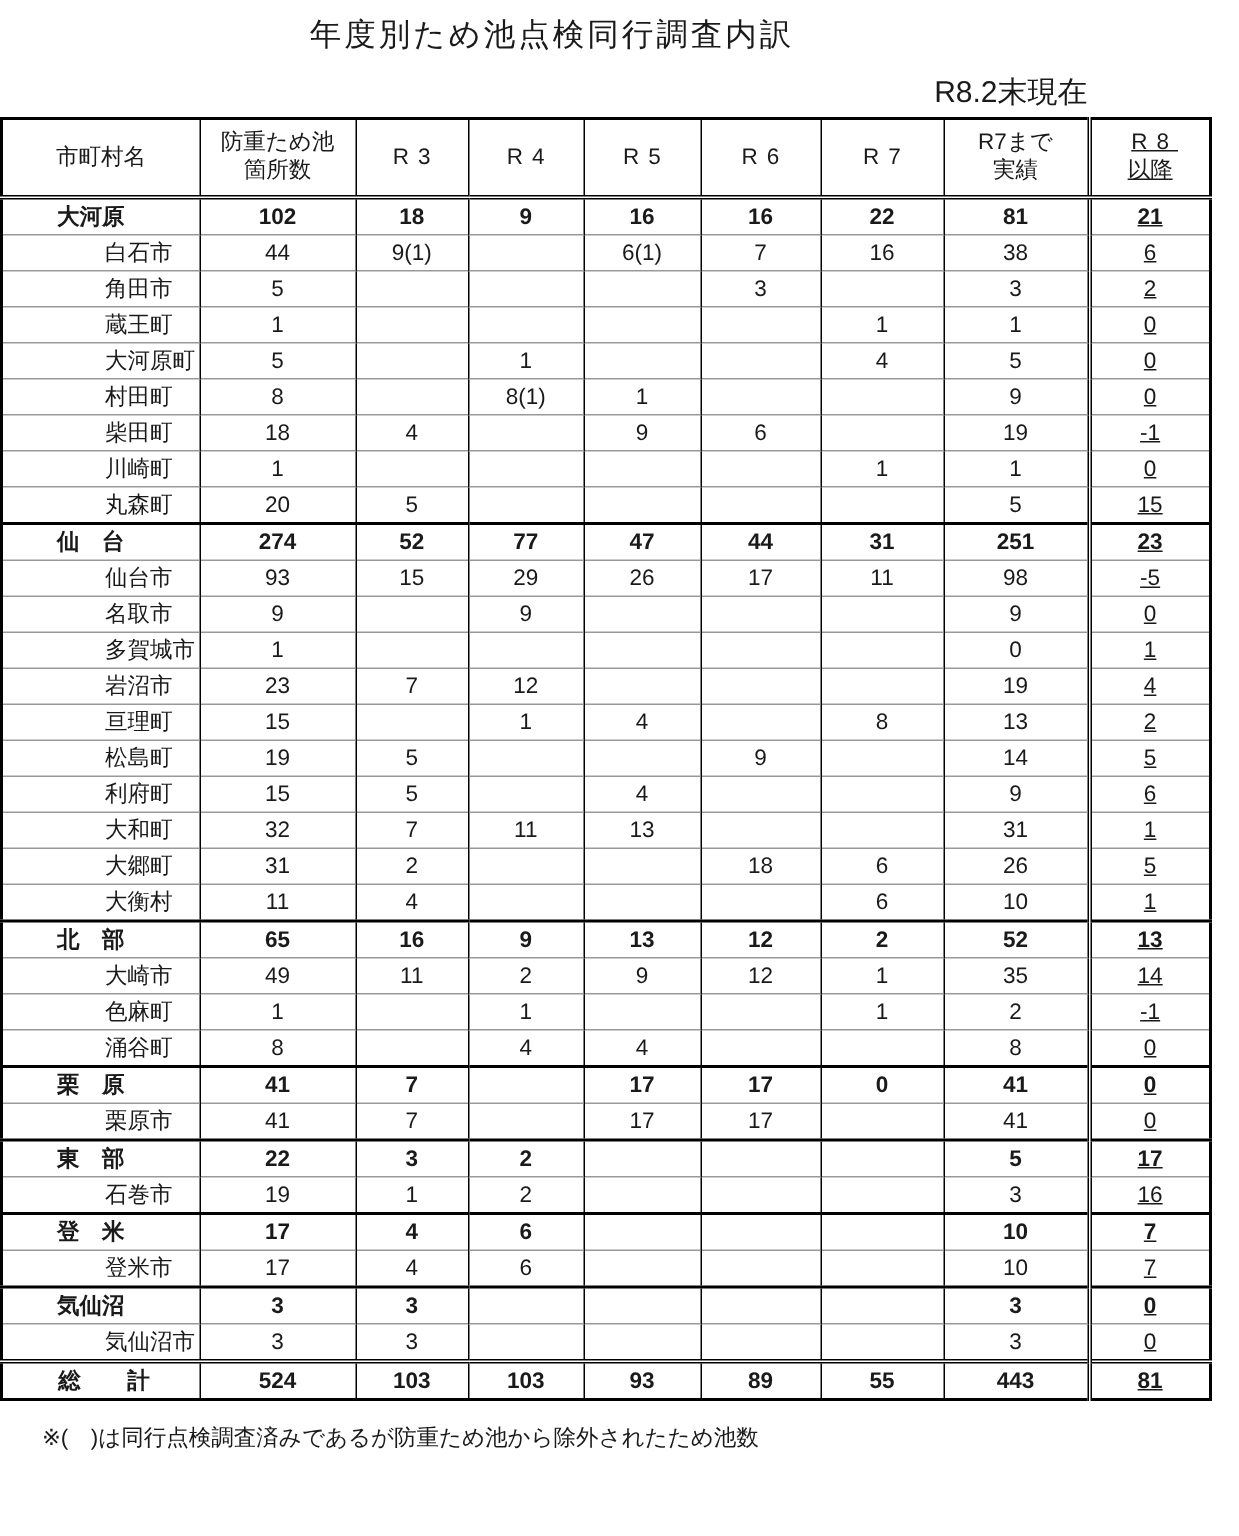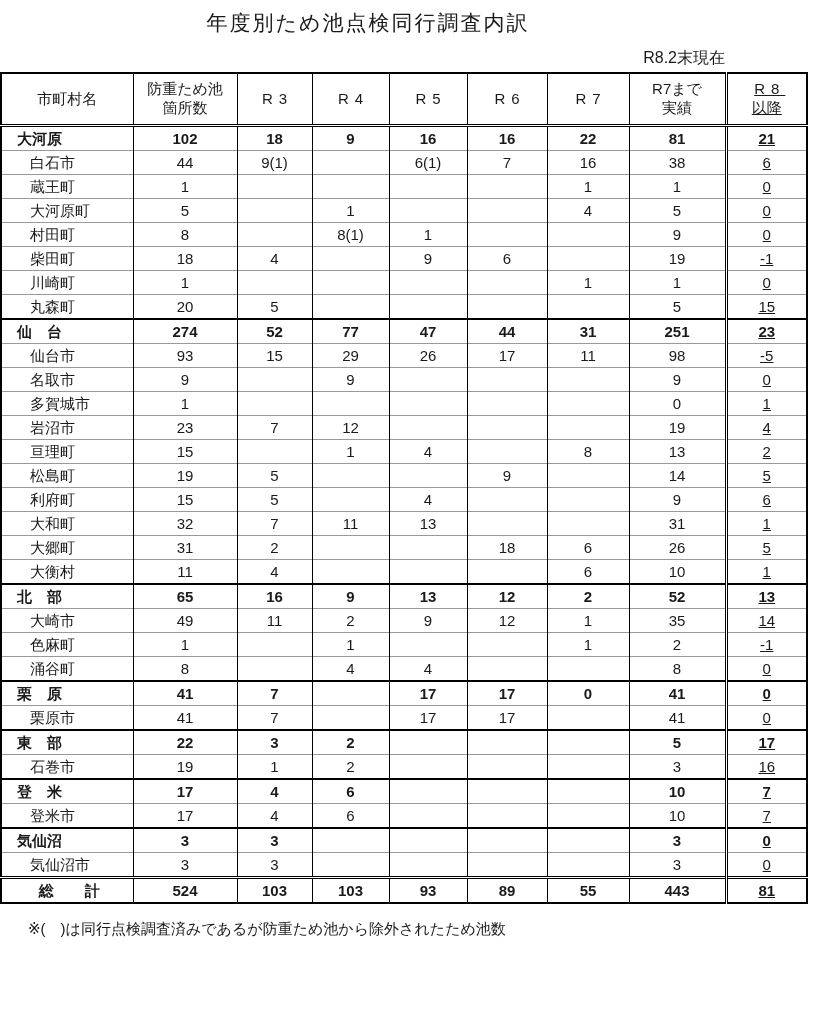--- a/index.html
+++ b/index.html
@@ -7,21 +7,21 @@
     width:826px;height:1024px;overflow:hidden;
     font-family:"Liberation Sans","DejaVu Sans",sans-serif;
     color:#1a1a1a;
   }
   .page{position:relative;width:736px;height:1024px;}
   .title{
     text-align:center;font-size:21px;font-weight:normal;
     letter-spacing:2px;padding-top:9px;margin:0;
   }
   .asof{
-    text-align:right;font-size:16px;
+    text-align:right;font-size:20px;
     margin:11px 11px 3px 0;
   }
   table.tbl{
     border-collapse:collapse;table-layout:fixed;
     width:806px;
     border:2px solid #000;
   }
   .tbl th,.tbl td{
     padding:0;font-size:15px;font-weight:normal;
     overflow:hidden;white-space:pre-line;
@@ -44,23 +44,23 @@
   .tbl thead th{
     height:50px;vertical-align:middle;text-align:center;
     line-height:1.25;border-bottom:3px double #000;
   }
   .sp{letter-spacing:6px;text-indent:6px;}
   
   .tbl tbody td{
     height:23px;line-height:23px;text-align:center;
     border-top:1px solid #999;
   }
-  .tbl td.name{text-align:left;padding-left:28px;}
+  .tbl td.name{text-align:left;padding-left:68px;}
   tr.g td{font-weight:bold;border-top:2px solid #000;}
-  tr.g td.name{padding-left:15px;}
+  tr.g td.name{padding-left:36px;}
   tr.t td{font-weight:bold;border-top:3px double #000;}
   tr.t td.name{text-align:center;padding-left:4px;letter-spacing:8px;text-indent:8px;}
   .notes{margin:13px 0 0 28px;}
   .note{font-size:15px;line-height:1.55;}
 </style>
 </head>
 <body>
 
 <div class="page">
 
@@ -110,20 +110,31 @@
           <td class="num">44</td>
           <td class="num">9(1)</td>
           <td class="num"></td>
           <td class="num">6(1)</td>
           <td class="num">7</td>
           <td class="num">16</td>
           <td class="num">38</td>
           <td class="num">6</td>
         </tr>
         <tr>
+          <td class="name">角田市</td>
+          <td class="num">5</td>
+          <td class="num"></td>
+          <td class="num"></td>
+          <td class="num"></td>
+          <td class="num">3</td>
+          <td class="num"></td>
+          <td class="num">3</td>
+          <td class="num">2</td>
+        </tr>
+        <tr>
           <td class="name">蔵王町</td>
           <td class="num">1</td>
           <td class="num"></td>
           <td class="num"></td>
           <td class="num"></td>
           <td class="num"></td>
           <td class="num">1</td>
           <td class="num">1</td>
           <td class="num">0</td>
         </tr>

